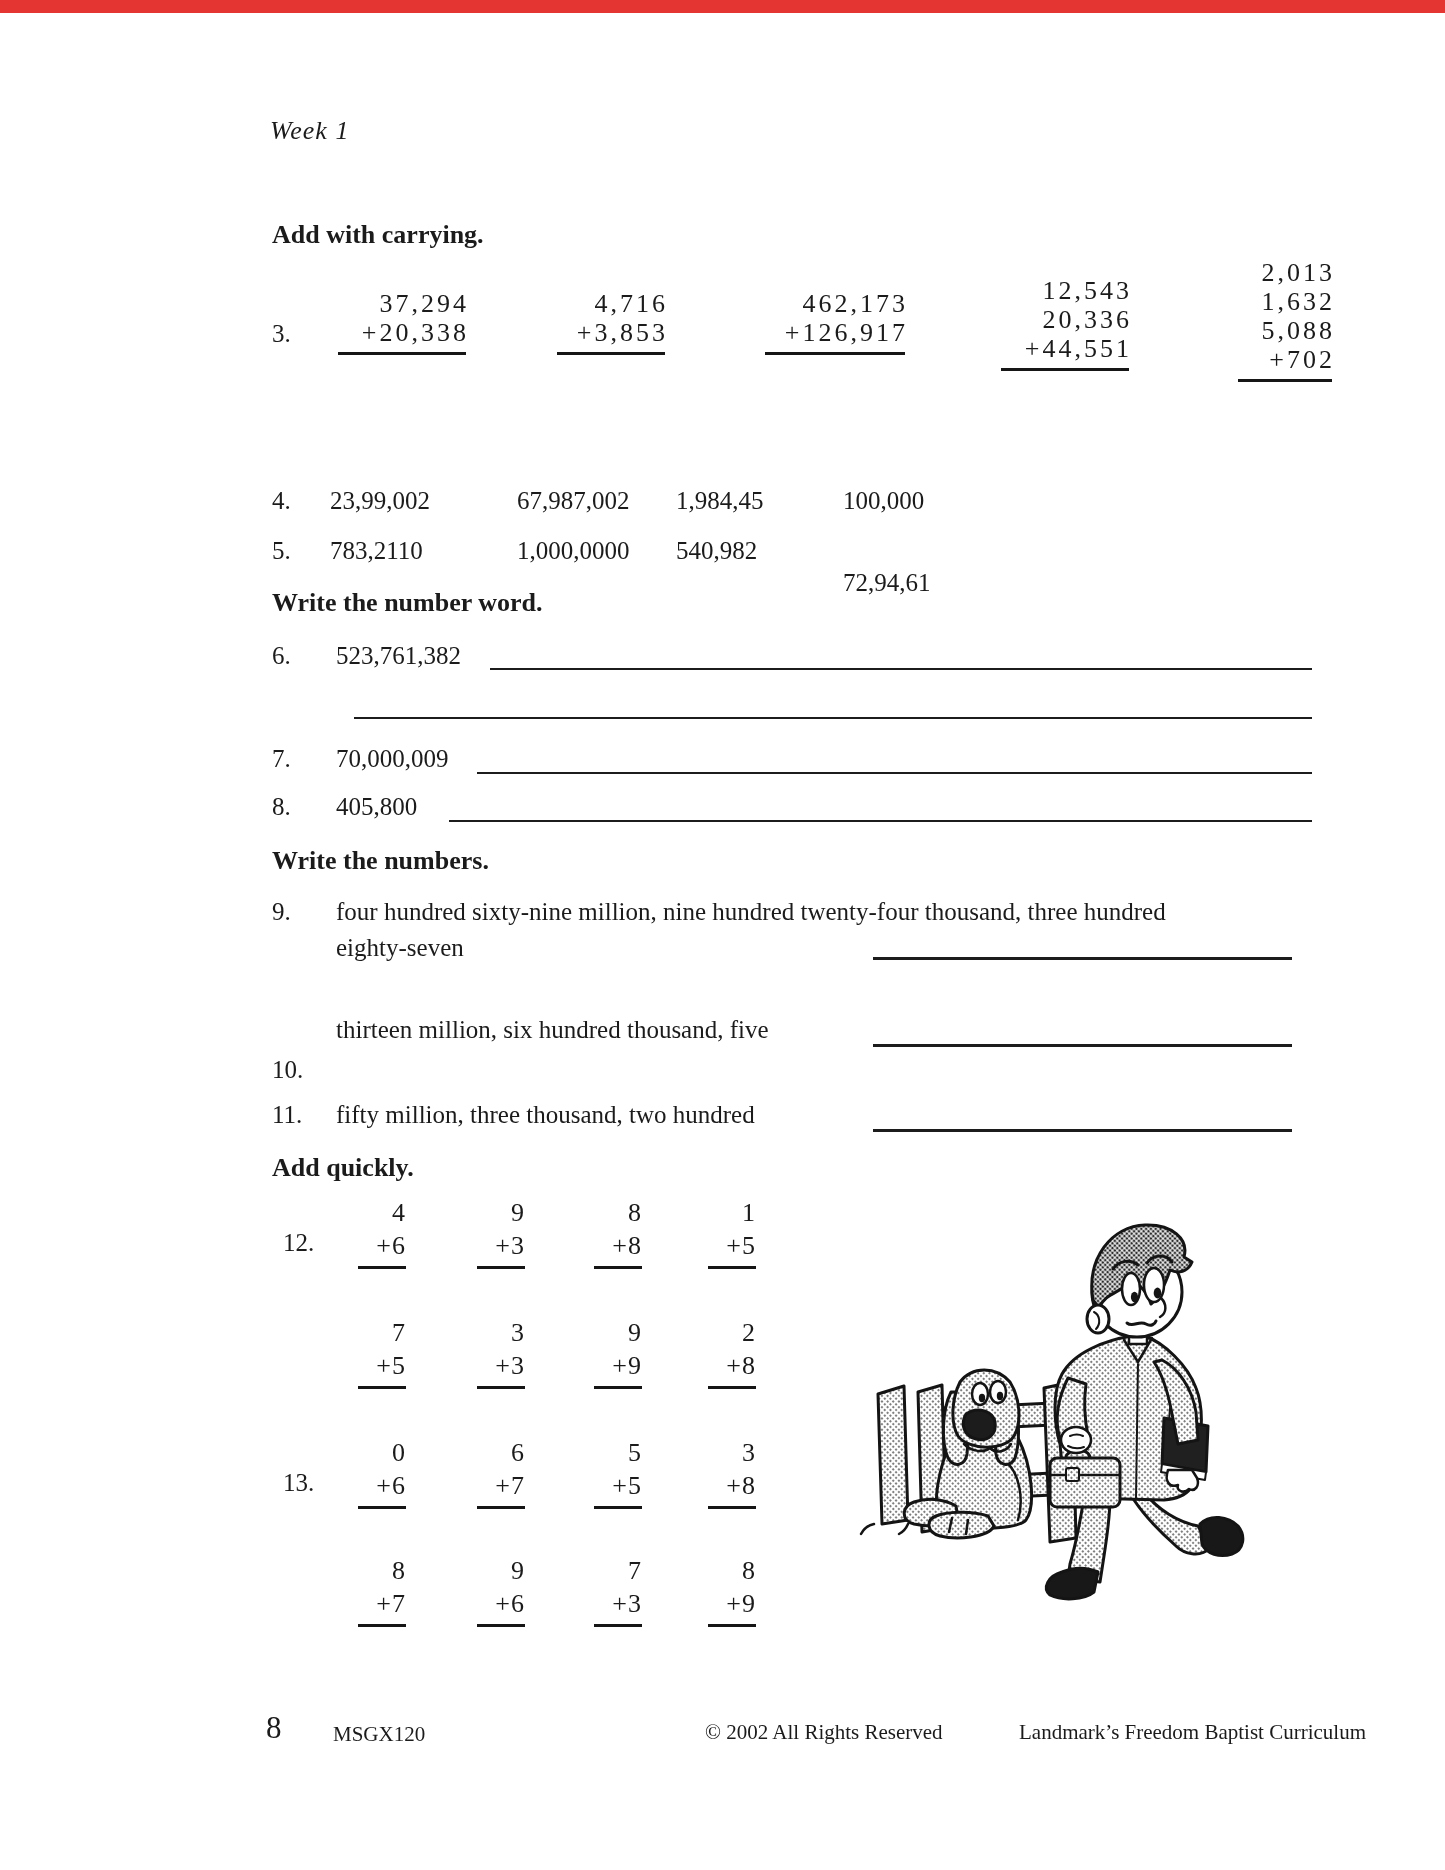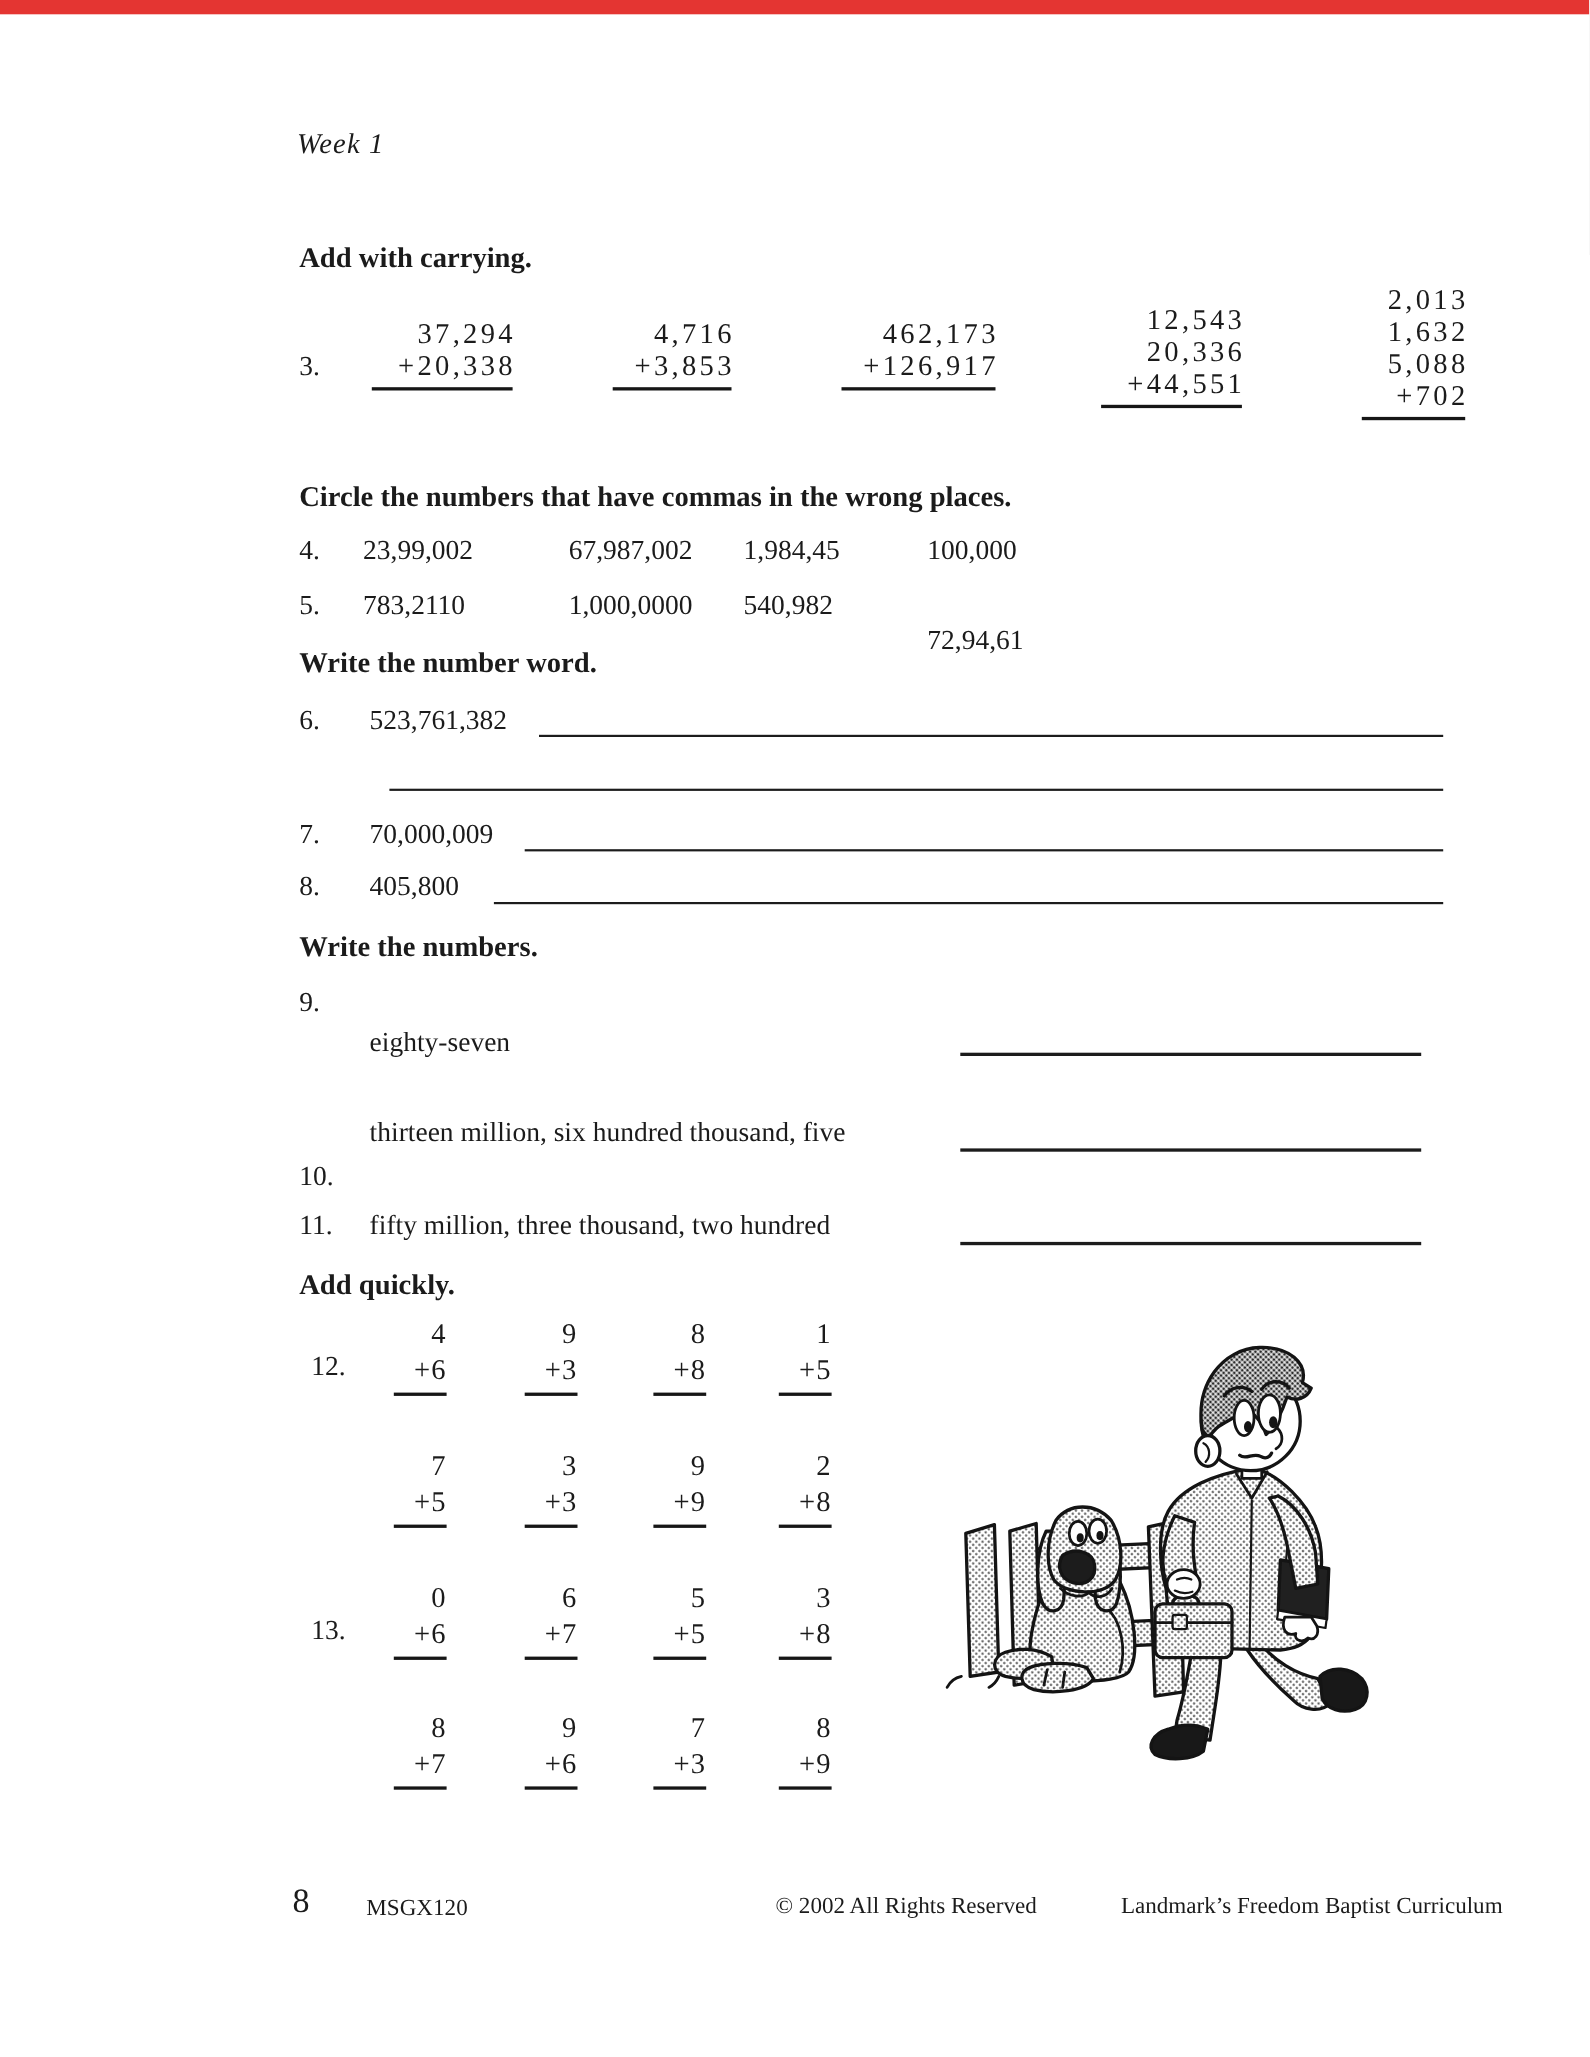--- a/index.html
+++ b/index.html
@@ -64,21 +64,20 @@
     <div class="rule"></div>
   </div>
   <div class="addcol" style="left:1238px; top:258px; width:94px;">
     <div>2,013</div>
     <div>1,632</div>
     <div>5,088</div>
     <div>+702</div>
     <div class="rule"></div>
   </div>
 
-  <div class="abs heading" style="left:272px; top:437px;">Circle the numbers that have commas in the wrong places.</div>
 
   <div class="abs txt" style="left:272px; top:487px;">4.</div>
   <div class="abs txt" style="left:330px; top:487px;">23,99,002</div>
   <div class="abs txt" style="left:517px; top:487px;">67,987,002</div>
   <div class="abs txt" style="left:676px; top:487px;">1,984,45</div>
   <div class="abs txt" style="left:843px; top:487px;">100,000</div>
 
   <div class="abs txt" style="left:272px; top:537px;">5.</div>
   <div class="abs txt" style="left:330px; top:537px;">783,2110</div>
   <div class="abs txt" style="left:517px; top:537px;">1,000,0000</div>
@@ -96,20 +95,21 @@
   <div class="abs txt" style="left:336px; top:745px;">70,000,009</div>
   <div class="answer-line" style="left:477px; top:772px; width:835px;"></div>
 
   <div class="abs txt" style="left:272px; top:793px;">8.</div>
   <div class="abs txt" style="left:336px; top:793px;">405,800</div>
   <div class="answer-line" style="left:449px; top:820px; width:863px;"></div>
 
   <div class="abs heading" style="left:272px; top:846px;">Write the numbers.</div>
 
   <div class="abs txt" style="left:272px; top:898px;">9.</div>
+  <div class="abs txt" style="left:336px; top:898px;">four hundred sixty-nine million, nine hundred twenty-four thousand, three hundred</div>
   <div class="abs txt" style="left:336px; top:934px;">eighty-seven</div>
   <div class="answer-line thick" style="left:873px; top:957px; width:419px;"></div>
 
   <div class="abs txt" style="left:272px; top:1016px;margin-top:40px;">10.</div>
   <div class="abs txt" style="left:336px; top:1016px;">thirteen million, six hundred thousand, five</div>
   <div class="answer-line thick" style="left:873px; top:1044px; width:419px;"></div>
 
   <div class="abs txt" style="left:272px; top:1101px;">11.</div>
   <div class="abs txt" style="left:336px; top:1101px;">fifty million, three thousand, two hundred</div>
   <div class="answer-line thick" style="left:873px; top:1129px; width:419px;"></div>

